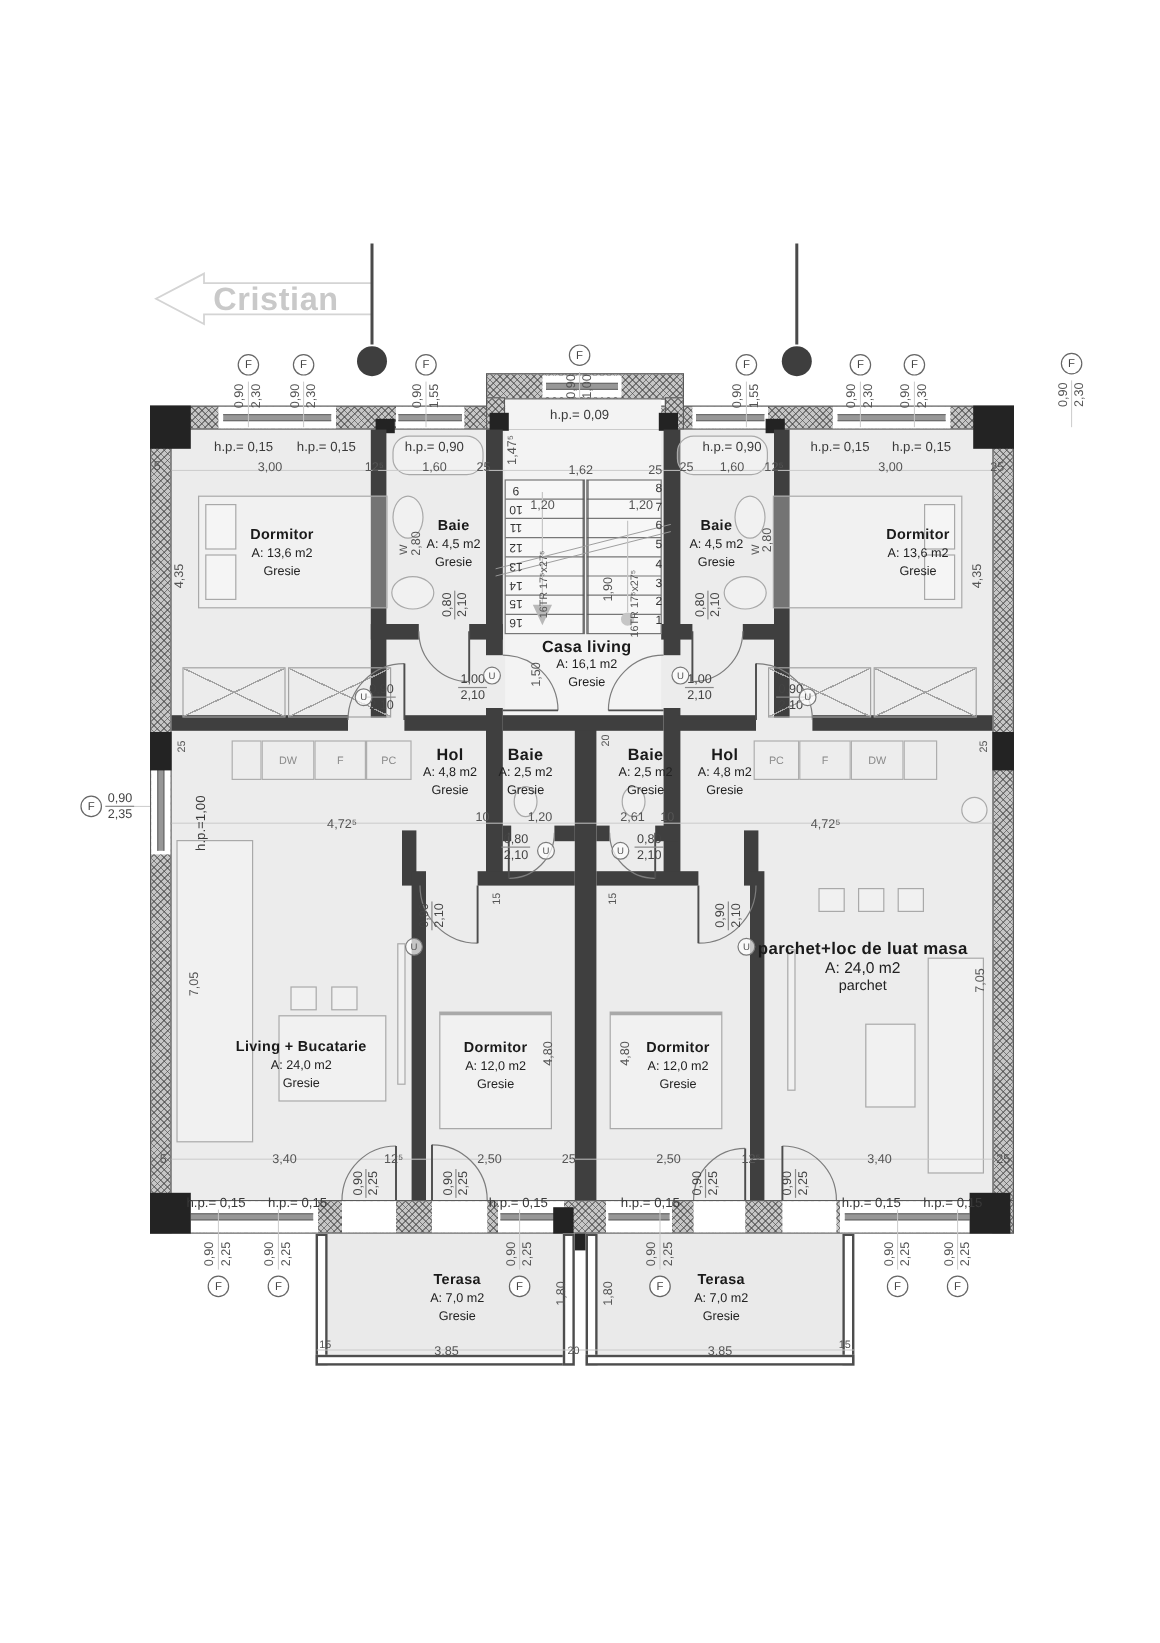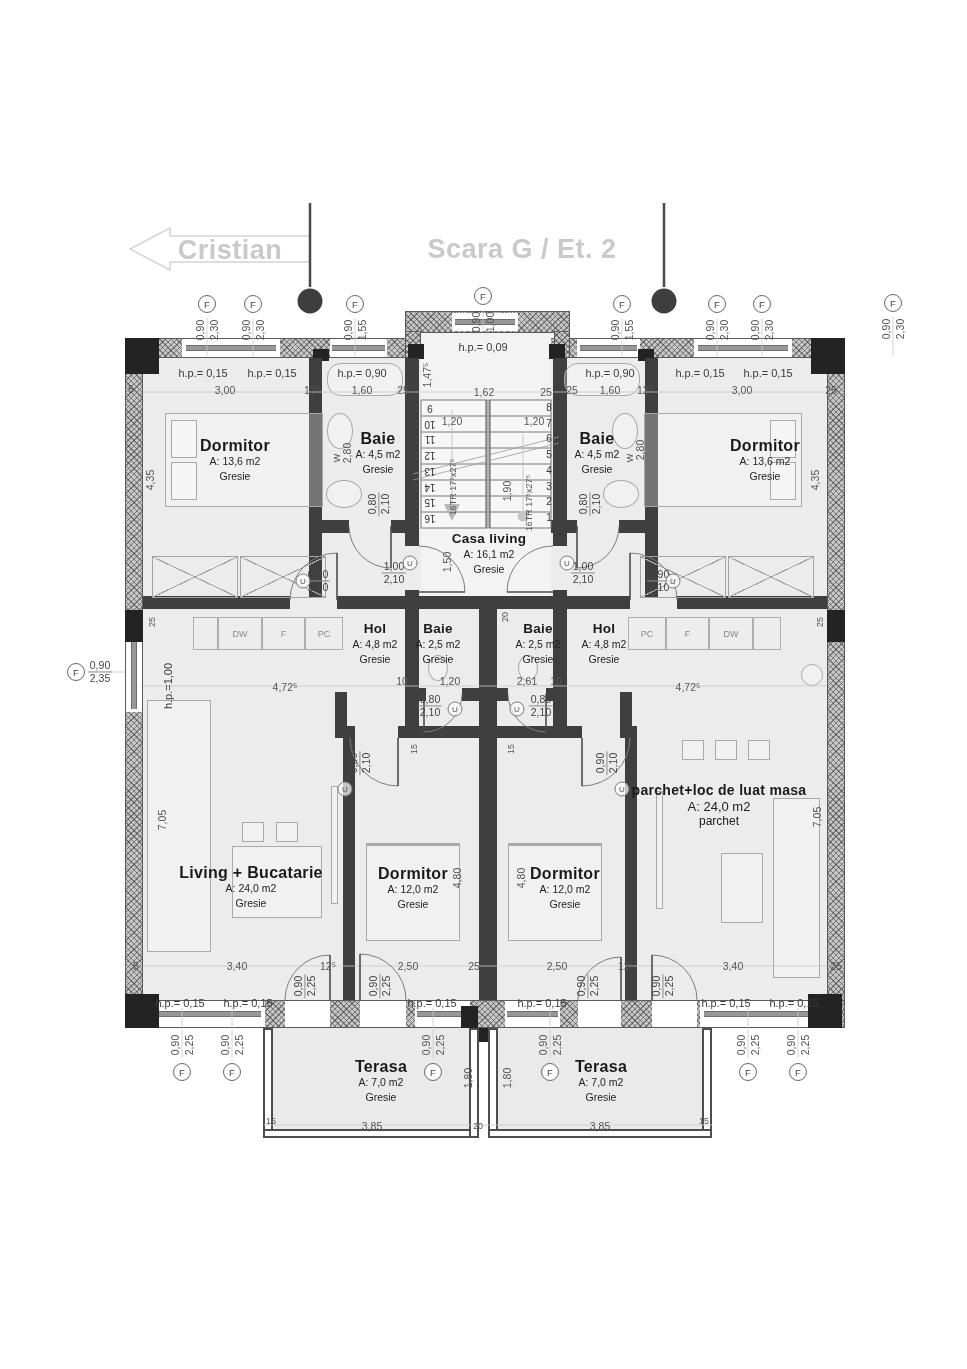--- a/index.html
+++ b/index.html
@@ -30,21 +30,21 @@
   .ann.hp{font-size:11px;color:#3a3a3a;}
   .ann.s9{font-size:9px;}
   .frac{position:absolute;display:flex;flex-direction:column;align-items:center;font-size:10.5px;color:#444;
     line-height:1.15;transform:translate(-50%,-50%);white-space:nowrap;}
   .frac .a{border-bottom:1px solid #8a8a8a;padding:0 2px;}
   .ucirc{position:absolute;width:13px;height:13px;border:1px solid #7a7a7a;border-radius:50%;font-size:8px;color:#555;
     display:flex;align-items:center;justify-content:center;transform:translate(-50%,-50%);background:rgba(255,255,255,.7);}
   .fcirc{position:absolute;width:16px;height:16px;border:1px solid #666;border-radius:50%;font-size:9.5px;color:#444;
     display:flex;align-items:center;justify-content:center;transform:translate(-50%,-50%);background:#fff;}
   .room{position:absolute;text-align:center;color:#1a1a1a;}
-  .room .nm{font-size:16px;font-weight:bold;letter-spacing:.3px;line-height:17px;}
+  .room .nm{font-size:12px;font-weight:bold;letter-spacing:.3px;line-height:17px;}
   .room .sub{font-size:10.5px;line-height:15px;color:#222;}
   .room.rsm .nm{font-size:13.5px;}
   .title{position:absolute;font-weight:bold;color:#c9c9c9;font-size:27px;letter-spacing:.5px;transform:translate(-50%,-50%);white-space:nowrap;}
   .stnum{position:absolute;font-size:10px;color:#333;transform:translate(-50%,-50%);line-height:1;}
   .stnum.flip{transform:translate(-50%,-50%) rotate(180deg);}
   svg.layer{position:absolute;left:0;top:0;}
 </style>
 </head>
 <body>
 
@@ -238,21 +238,20 @@
       <polyline points="310,236 170,236 170,228 130,249 170,270 170,262 310,262" fill="none" stroke="#d4d4d4" stroke-width="1.5"></polyline>
     </g>
     <g>
       <path d="M310,203 V287 M664,203 V287" stroke="#4a4a4a" stroke-width="2.5"></path>
       <circle cx="310" cy="301" r="12.5" fill="#3e3e3e"></circle>
       <circle cx="664" cy="301" r="12.5" fill="#3e3e3e"></circle>
     </g>
   </svg>
 
   <div class="title" style="left:230px;top:250px;">Cristian</div>
-  <div class="title" style="left:522px;top:249px;">Scara G / Et. 2</div>
 
   <div class="room" style="left:160px;top:437px;width:150px;">
     <div class="nm">Dormitor</div>
     <div class="sub">A: 13,6 m2</div>
     <div class="sub">Gresie</div>
   </div>
   <div class="room" style="left:322px;top:430px;width:112px;">
     <div class="nm">Baie</div>
     <div class="sub">A: 4,5 m2</div>
     <div class="sub">Gresie</div>

